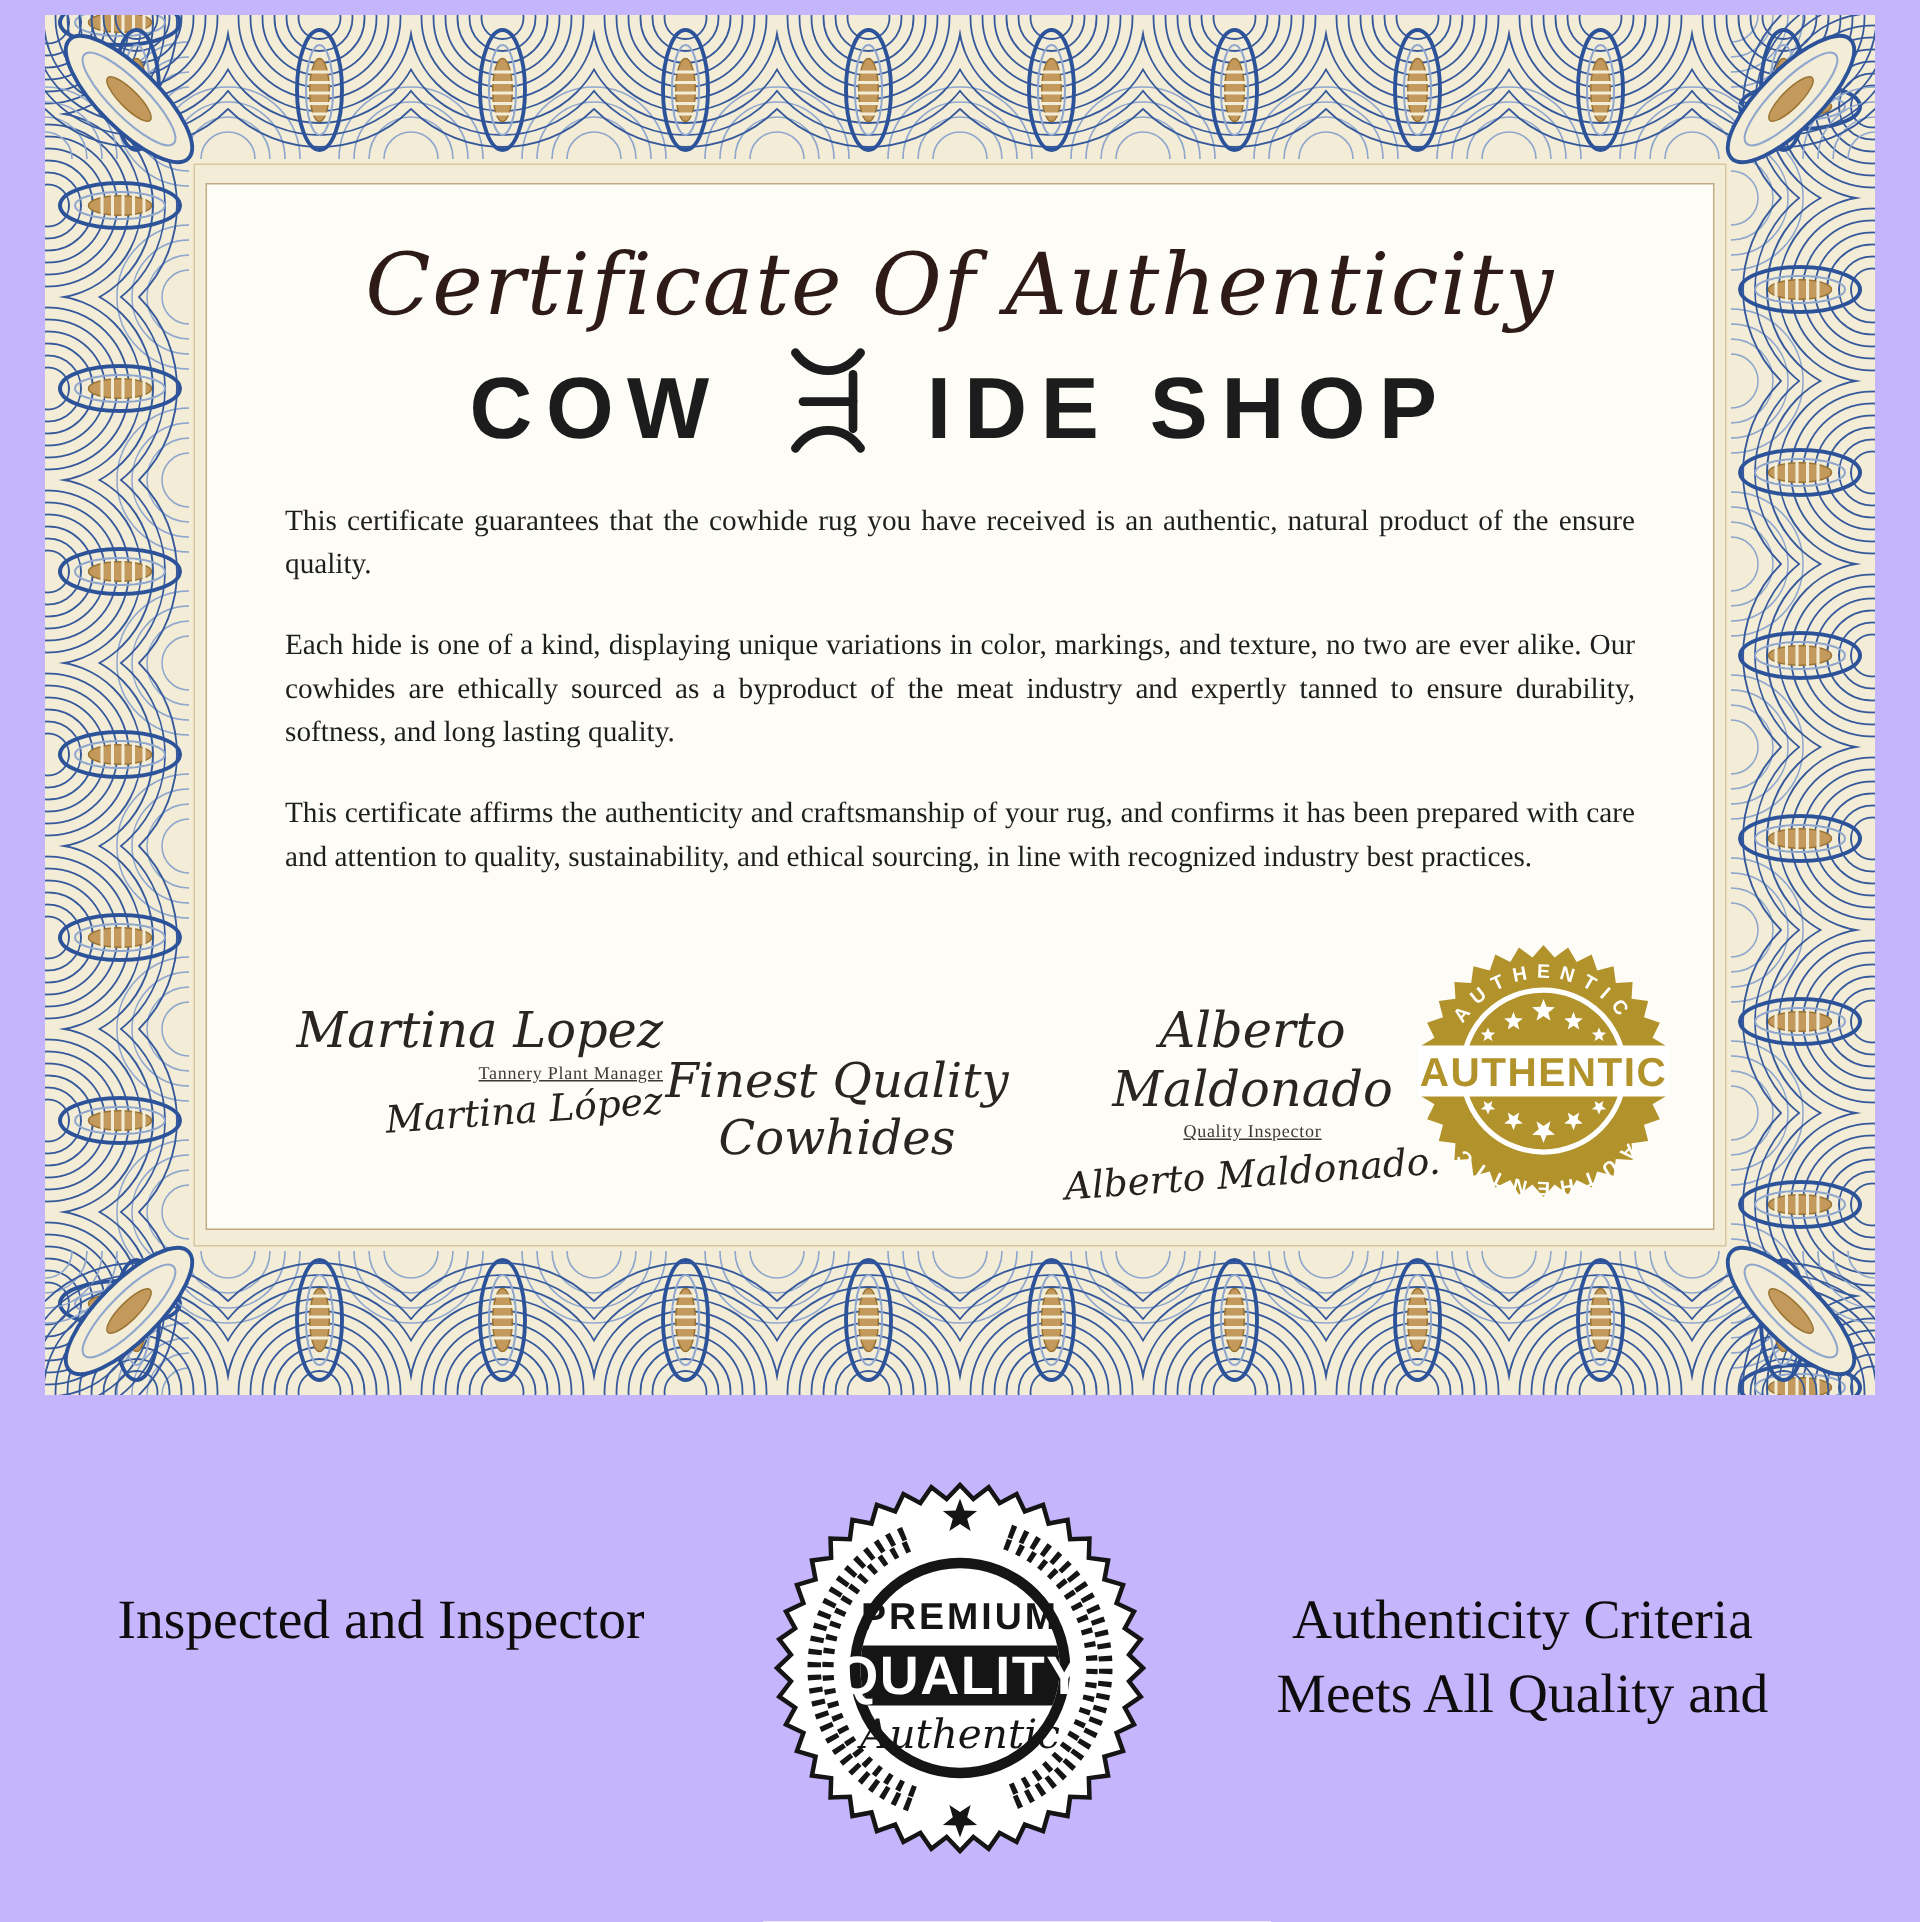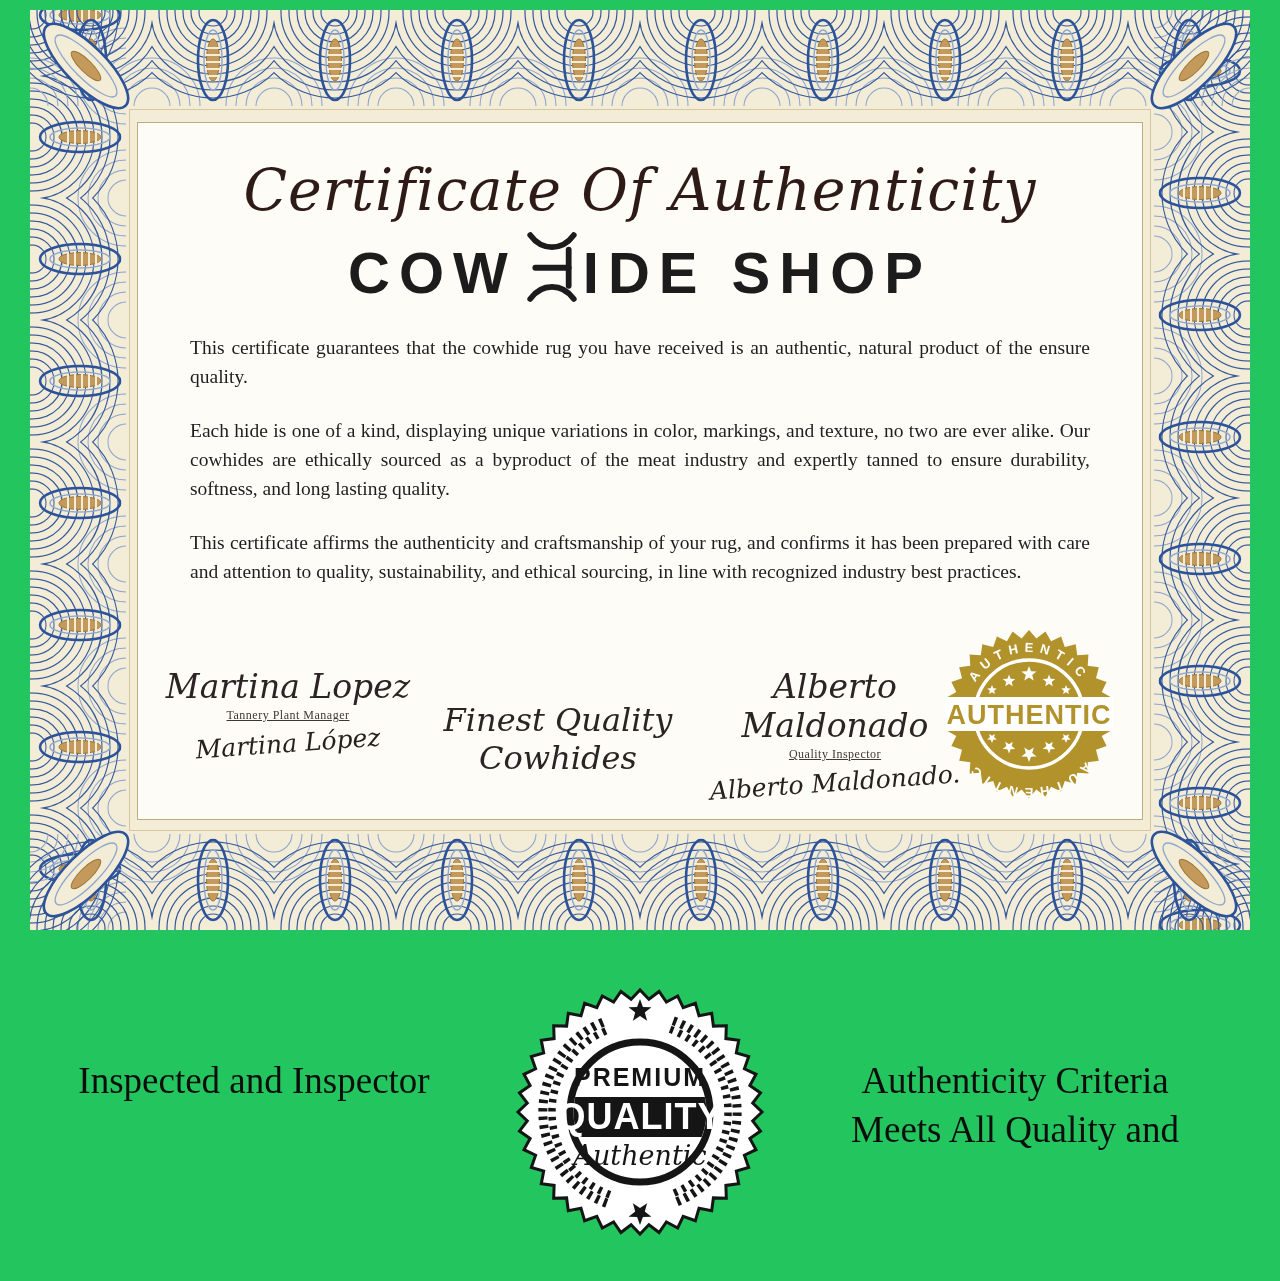--- a/index.html
+++ b/index.html
@@ -1,44 +1,44 @@
 <!DOCTYPE html>
 <html><head>
 <meta charset="utf-8">
 <style>
   * { margin:0; padding:0; box-sizing:border-box; }
   body { background:#ffffff; font-family:"Liberation Serif", serif; }
-  .page { position:relative; width:1280px; height:1281px; background:#22c55e; overflow:hidden; }
+  .page { position:relative; width:1280px; height:1281px; background:#c4b5fd; overflow:hidden; }
 
   
   .certificate { position:absolute; left:30px; top:10px; width:1220px; height:920px; }
   .border-svg { position:absolute; inset:0; }
 
   .panel {
     position:absolute; left:107px; top:112px; width:1006px; height:698px;
     background:#fdfcf6; border:1px solid #bfab7d; text-align:center;
   }
 
   .title {
     margin-top:34px; font-family:"DejaVu Serif", serif; font-style:italic; font-weight:normal;
     font-size:57px; letter-spacing:1px; color:#2e1b18;
   }
 
   .brand {
     margin-top:12px; display:flex; justify-content:center; align-items:center;
     font-family:"Liberation Sans", sans-serif; font-weight:bold; font-size:58px;
-    letter-spacing:9px; color:#1c1c1c;
+    letter-spacing:9px; color:#1c1c1c;gap:35px;
   }
   .hide-glyph { width:58px; height:84px; margin:-10px 2px 0 6px; }
 
   .paras { margin:24px 52px 0; text-align:justify; font-size:19.5px; line-height:29px; color:#1e1e1e; }
   .paras p + p { margin-top:25px; }
 
   .sig { position:absolute; text-align:center; }
-  .sig-left   { left:10px;  top:544px; width:280px; }
+  .sig-left   { left:24px;  top:544px; width:280px;text-align:right; }
   .sig-center { left:292px; top:572px; width:256px; }
   .sig-right  { left:552px; top:544px; width:290px; }
   .sig-name { font-family:"DejaVu Serif", serif; font-style:italic; font-size:33px; color:#2a2423; }
   .sig-role { font-size:12px; letter-spacing:0.5px; color:#3d3835; margin-top:2px;text-decoration:underline; }
   .sig-script { font-family:"DejaVu Serif", serif; font-style:italic; font-size:25px; color:#26211f; transform:rotate(-4deg); margin-top:6px; }
   .sig-site { font-family:"Liberation Sans", sans-serif; font-weight:bold; font-size:27px; color:#1b1b1b; }
   .sig-tagline { font-family:"DejaVu Serif", serif; font-style:italic; font-size:32px; color:#2a2423; margin-top:6px; }
 
   .gold-seal { position:absolute; left:806px; top:506px; width:170px; height:170px; }
 

